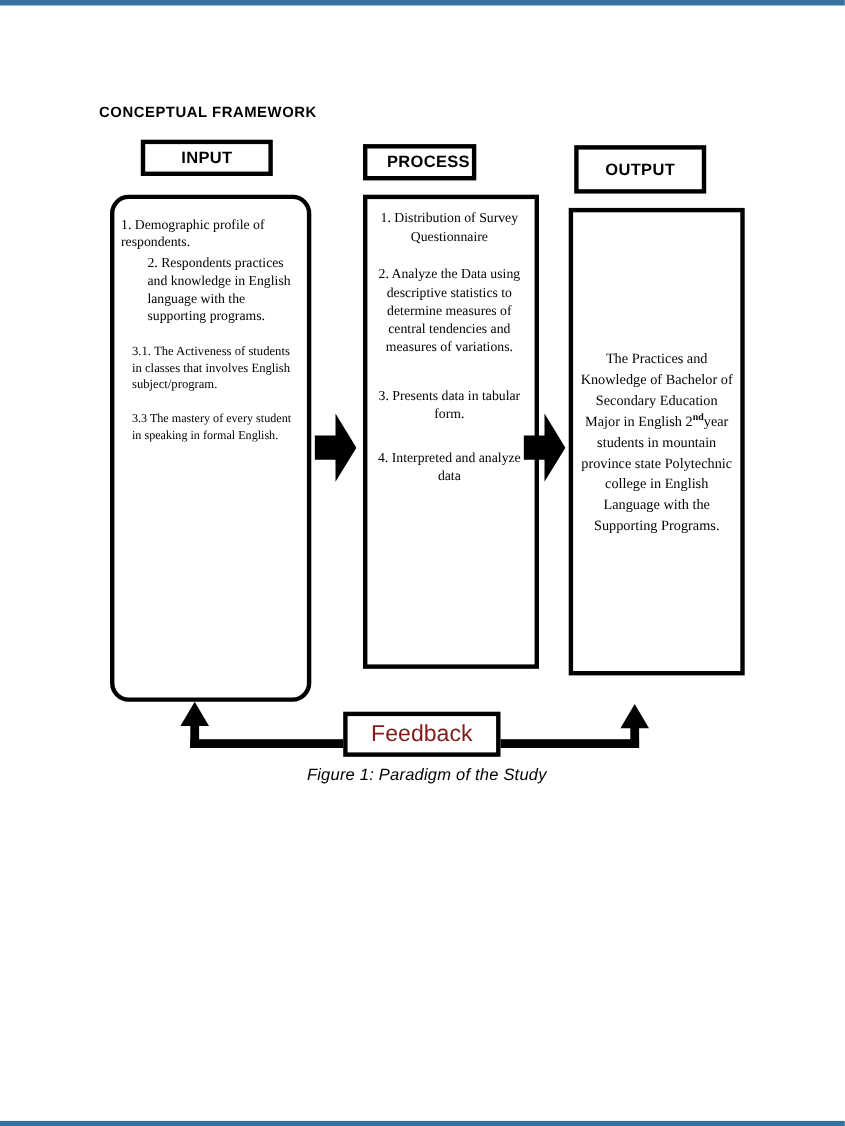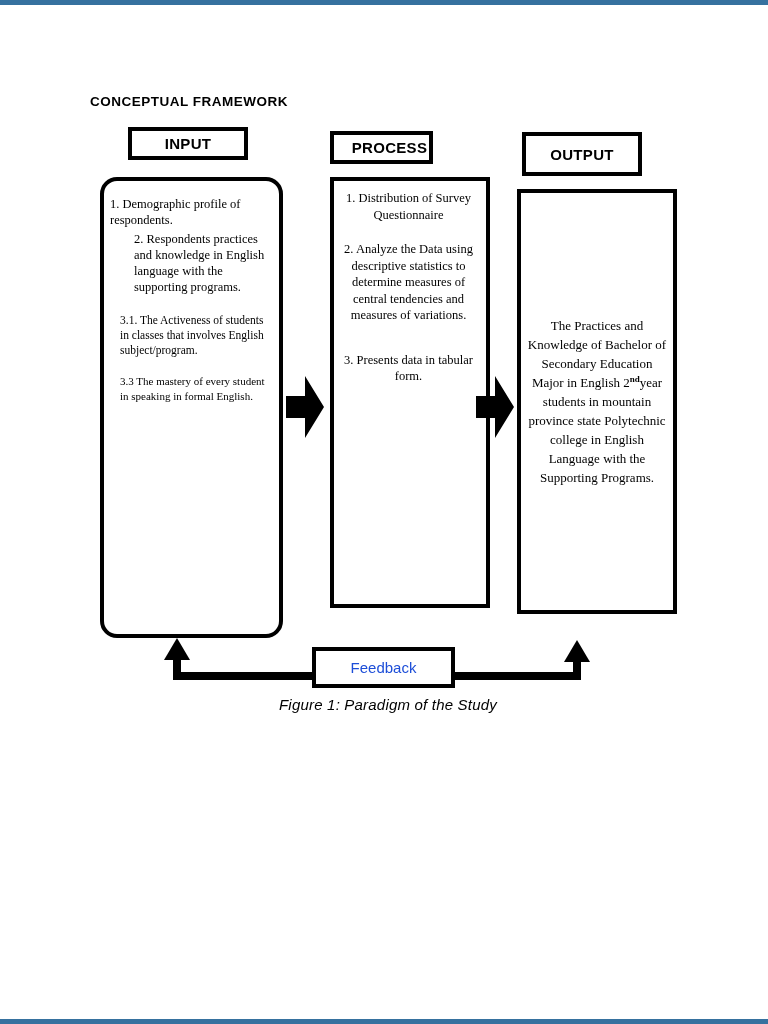--- a/index.html
+++ b/index.html
@@ -66,21 +66,21 @@
     border-left:13px solid transparent;border-right:13px solid transparent;
     border-bottom:22px solid #000;
   }
   #fb-head-left{left:164px;top:638px;}
   #fb-head-right{left:564px;top:640px;}
 
   #feedback-box{
     position:absolute;left:312px;top:647px;width:143px;height:41px;
     border:4px solid #000;box-sizing:border-box;background:#fff;
     display:flex;align-items:center;justify-content:center;
-    font-size:15px;color:#1d4ed8;
+    font-size:21px;color:#7f1d1d;
   }
 
   #figure-caption{
     position:absolute;left:90px;top:696px;width:596px;text-align:center;
     font-size:15px;font-weight:normal;font-style:italic;letter-spacing:.2px;
   }
 </style>
 </head>
 <body>
 
@@ -103,20 +103,21 @@
   <p class="in-p1">1. Demographic profile of respondents.</p>
   <p class="in-p2">2. Respondents practices and knowledge in English language with the supporting programs.</p>
   <p class="in-p4">3.1. The Activeness of students in classes that involves English subject/program.</p>
   <p class="in-p6">3.3 The mastery of every student in speaking in formal English.</p>
 </div>
 
 <div id="box-process" class="content-box">
   <p class="pr-p1">1. Distribution of Survey Questionnaire</p>
   <p class="pr-p2">2. Analyze the Data using descriptive statistics to determine measures of central tendencies and measures of variations.</p>
   <p class="pr-p3">3. Presents data in tabular form.</p>
+  <p class="pr-p4">4. Interpreted and analyze data</p>
 </div>
 
 <div id="box-output" class="content-box">
   <div class="out-text"><span>The Practices and Knowledge of Bachelor of Secondary Education Major in English 2</span><sup>nd</sup><span>year students in mountain province state Polytechnic college in English Language with the Supporting Programs.</span></div>
 </div>
 
 <div id="arrow-input-process" class="block-arrow">
   <svg width="38" height="74" viewBox="0 0 38 74" xmlns="http://www.w3.org/2000/svg">
     <polygon points="0,26 19,26 19,6 38,37 19,68 19,48 0,48" fill="#000"></polygon>
   </svg>

